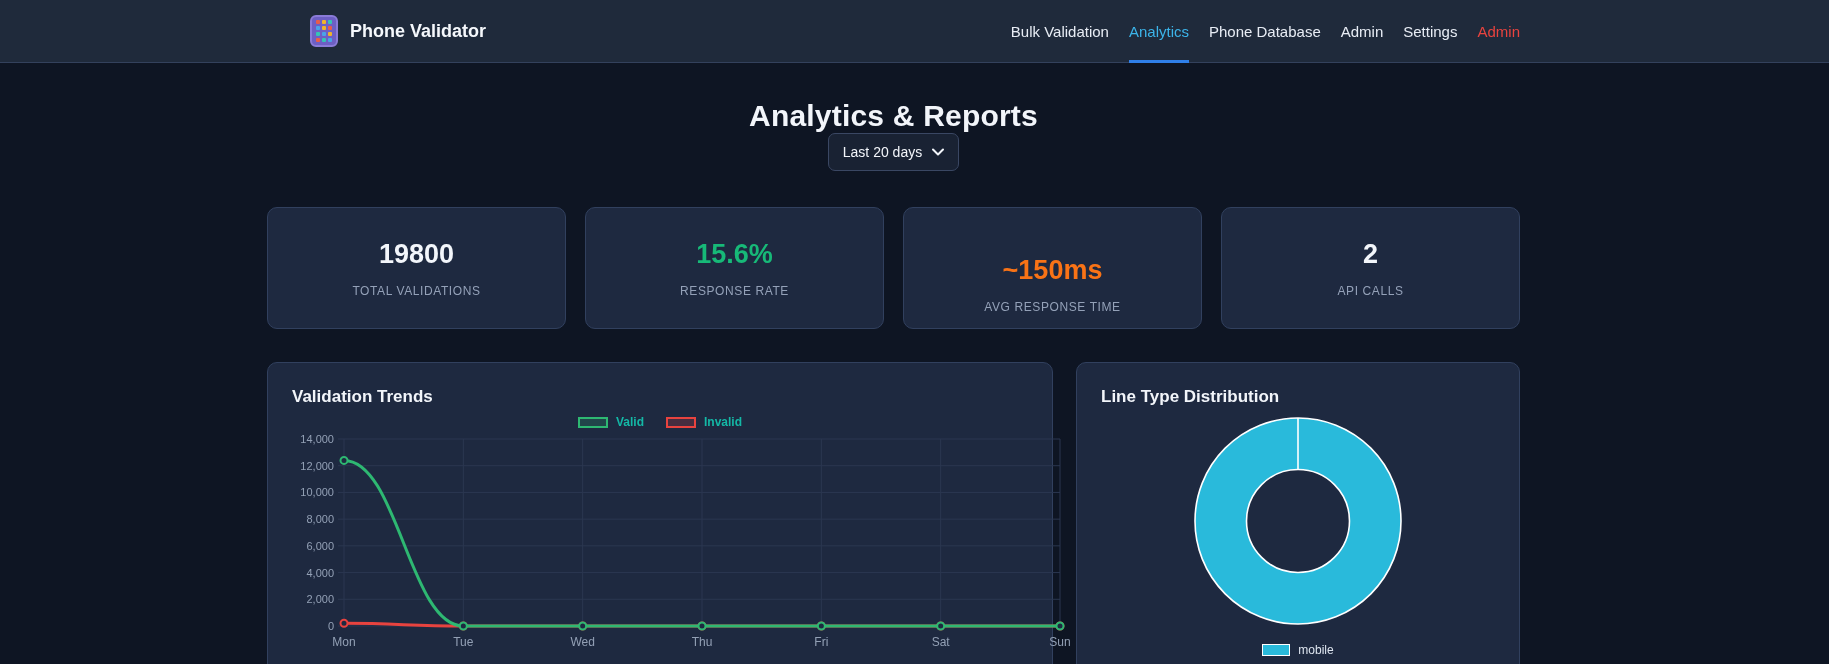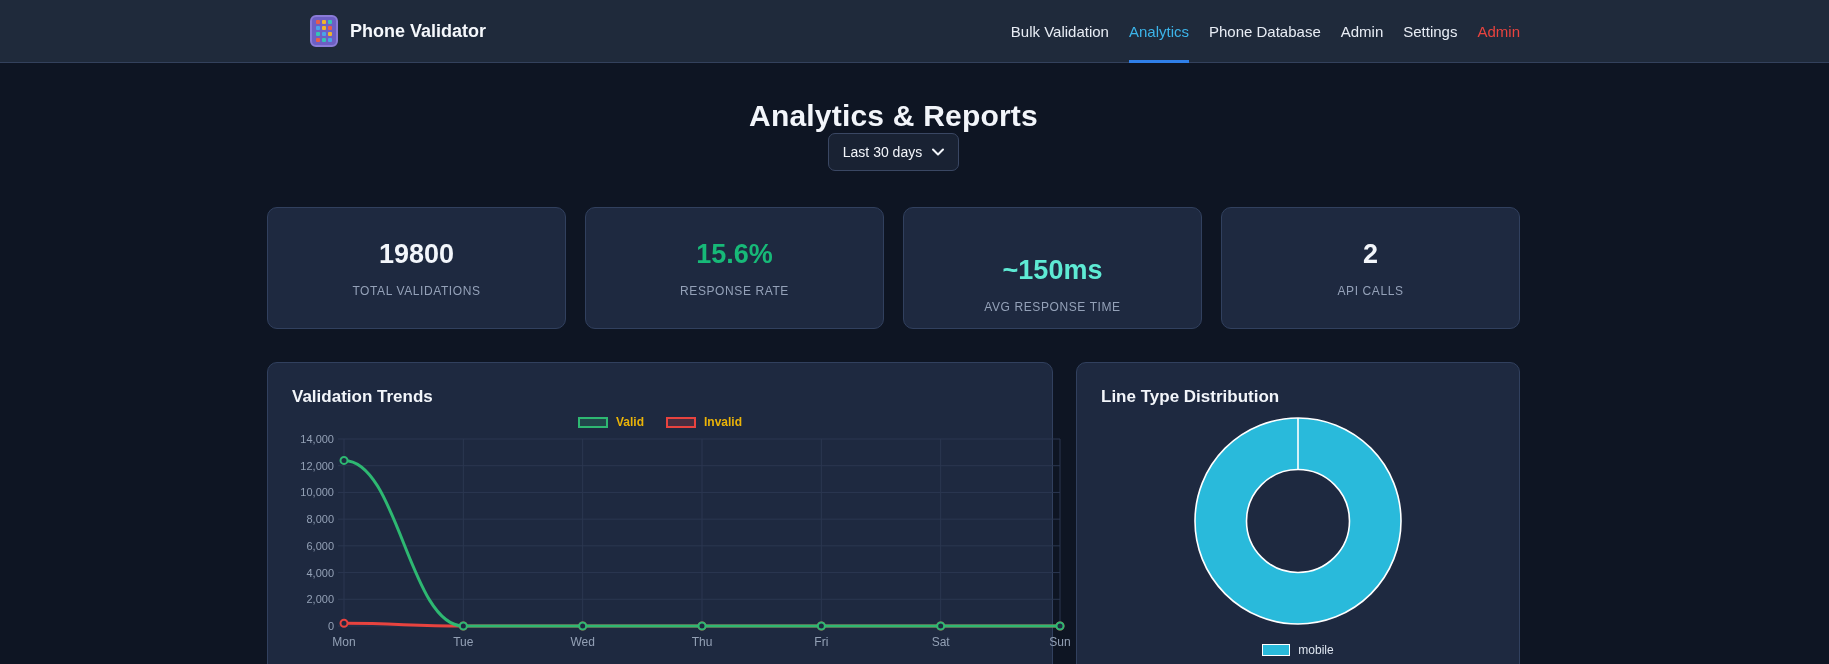--- a/index.html
+++ b/index.html
@@ -70,21 +70,21 @@
   }
   .panel h2 { font-size:17px; font-weight:bold; color:#f2f5fa; }
   .panel-line { width:786px; }
   .panel-donut { width:476px; display:flex; flex-direction:column; align-items:center; }
   .panel-donut h2 { align-self:flex-start; }
 
   .legend { display:flex; justify-content:center; gap:22px; }
   .legend-line { margin-top:8px; margin-bottom:2px; }
   .legend-item { display:flex; align-items:center; gap:8px; cursor:pointer; }
   .legend-swatch { width:30px; height:11px; border:2px solid; }
-  .legend-label { font-size:12px; font-weight:bold; color:#eab308; }
+  .legend-label { font-size:12px; font-weight:bold; color:#14b8a6; }
 
   #line-chart { display:block; width:779px; height:228px; }
   #donut-chart { display:block; margin-top:8px; }
   .legend-donut { margin-top:16px; }
   .legend-donut .legend-swatch { width:28px; height:12px; border:1px solid #ffffff; }
   .legend-donut .legend-label { font-weight:normal; color:#dde4ee; }
 </style>
 </head>
 <body>
 
@@ -115,38 +115,38 @@
       <a>Settings</a>
       <a class="danger">Admin</a>
     </nav>
   </div>
 </header>
 
 <main class="container">
   <div class="page-head">
     <h1>Analytics &amp; Reports</h1>
     <button class="range-select">
-      <span>Last 30 days</span>
+      <span>Last 20 days</span>
       <svg width="12" height="8" viewBox="0 0 12 8">
         <polyline points="1,1.5 6,6.5 11,1.5" fill="none" stroke="#f2f5fa" stroke-width="2" stroke-linecap="round" stroke-linejoin="round"></polyline>
       </svg>
     </button>
   </div>
 
   <div class="stats-row">
     <div class="stat-card">
       <div class="stat-value" style="color: rgb(243, 246, 251);">19800</div>
       <div class="stat-label">TOTAL VALIDATIONS</div>
     </div>
     <div class="stat-card">
       <div class="stat-value" style="color: rgb(23, 185, 120);">15.6%</div>
       <div class="stat-label">RESPONSE RATE</div>
     </div>
     <div class="stat-card">
-      <div class="stat-value" style="color: #5eead4; margin-top: 32px;">~150ms</div>
+      <div class="stat-value" style="color: #f97316; margin-top: 32px;">~150ms</div>
       <div class="stat-label">AVG RESPONSE TIME</div>
     </div>
     <div class="stat-card">
       <div class="stat-value" style="color: rgb(243, 246, 251);">2</div>
       <div class="stat-label">API CALLS</div>
     </div>
   </div>
 
   <div class="charts-row">
     <section class="panel panel-line">

